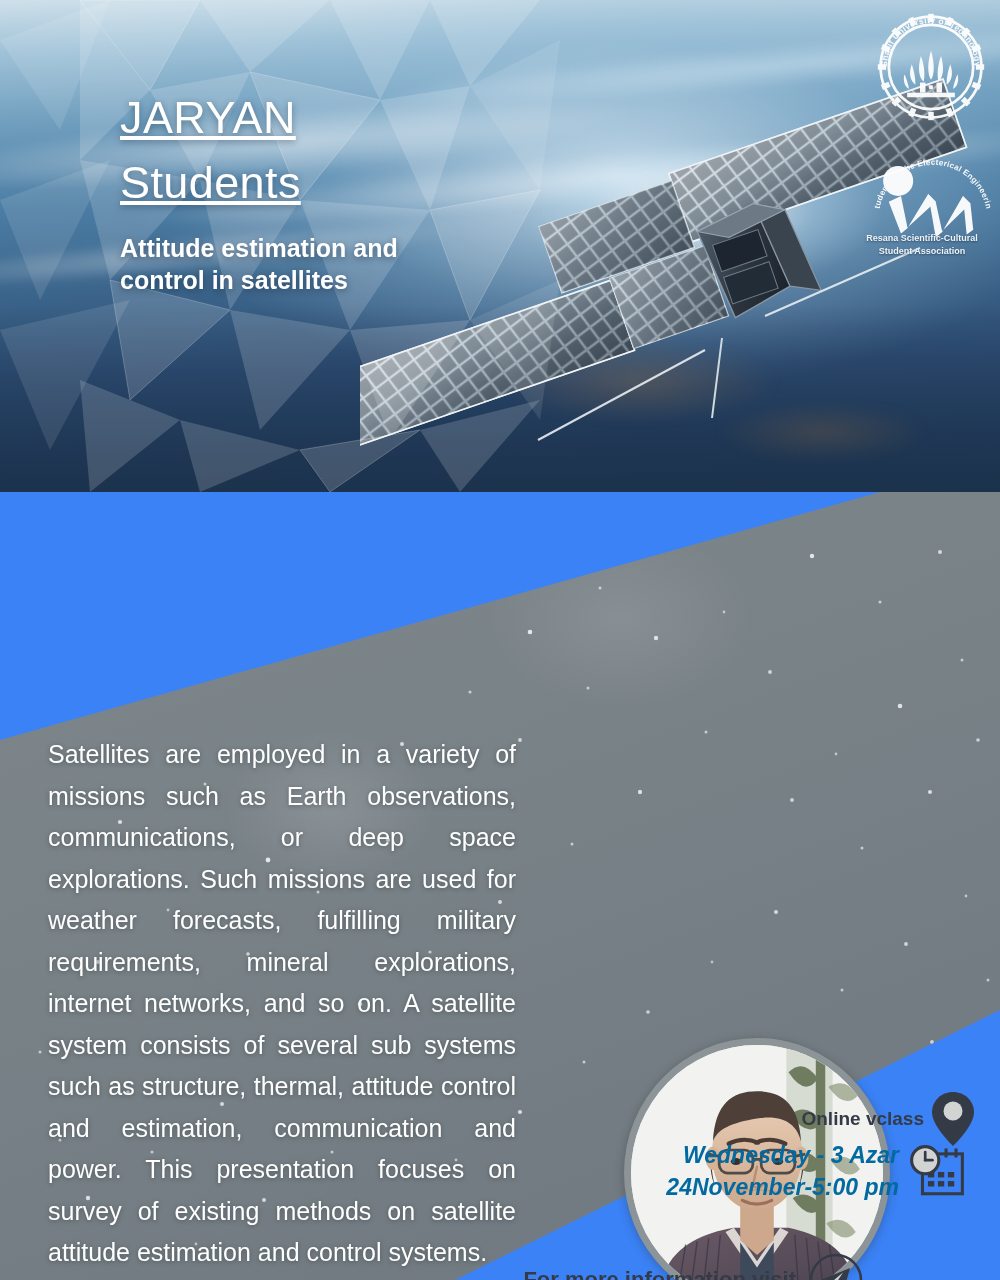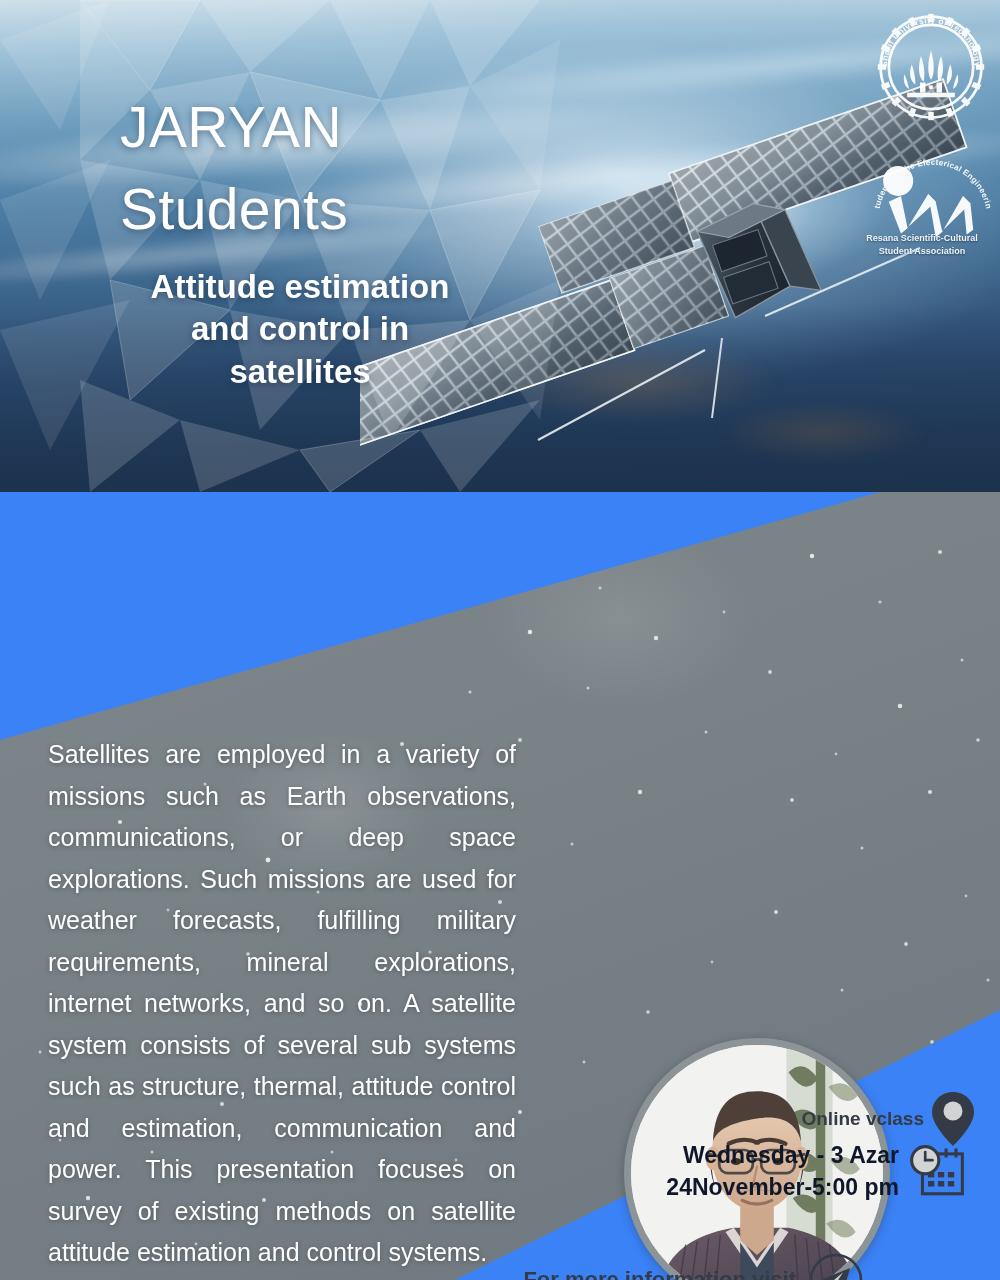--- a/index.html
+++ b/index.html
@@ -53,33 +53,34 @@
 
   
   .sat{position:absolute;left:360px;top:20px;width:620px;height:430px;}
 
   
   .title-wrap{
     position:absolute;left:120px;top:86px;width:420px;z-index:8;
   }
   .title-line{
     color:#ffffff;
-    font-size:57px;
+    font-size:45px;
     font-weight:400;
     line-height:1.44;
     letter-spacing:.4px;
     text-shadow:0 2px 7px rgba(20,40,62,.45);
+    text-decoration:underline;
   }
   .subtitle{
     margin-top:16px;
     color:#ffffff;
-    font-size:33px;
+    font-size:25px;
     font-weight:bold;
     line-height:1.28;
-    text-align:center;
+    text-align:left;
     width:360px;
     text-shadow:0 2px 6px rgba(20,40,62,.5);
   }
 
   
   .logo-sharif{position:absolute;right:14px;top:12px;width:110px;height:110px;z-index:9;opacity:.94;}
   .logo-resana{position:absolute;right:8px;top:136px;width:122px;height:120px;z-index:9;opacity:.95;}
   .resana-caption{
     position:absolute;right:12px;top:232px;width:132px;z-index:9;
     text-align:center;color:#eef3f7;font-size:9px;font-weight:bold;line-height:1.45;
@@ -125,21 +126,21 @@
   .venue-row{
     position:absolute;right:24px;top:1090px;z-index:9;
     display:flex;align-items:center;gap:6px;
   }
   .venue-row .lbl{color:#343b47;font-size:19px;font-weight:bold;}
 
   .date-row{
     position:absolute;right:34px;top:1140px;z-index:9;
     display:flex;align-items:center;gap:9px;
   }
-  .date-row .dates{text-align:right;color:#0f172a;font-size:23px;font-weight:bold;line-height:1.38;}
+  .date-row .dates{text-align:right;color:#0369a1;font-size:23px;font-weight:bold;line-height:1.38;font-style:italic;}
 
   .tg-row{
     position:absolute;right:136px;top:1216px;z-index:9;
     display:flex;align-items:center;gap:12px;margin-top:36px;
   }
   .tg-row .tg-text{text-align:center;color:#343b47;font-size:22px;font-weight:bold;line-height:1.3;}
 </style>
 </head>
 <body>
 

